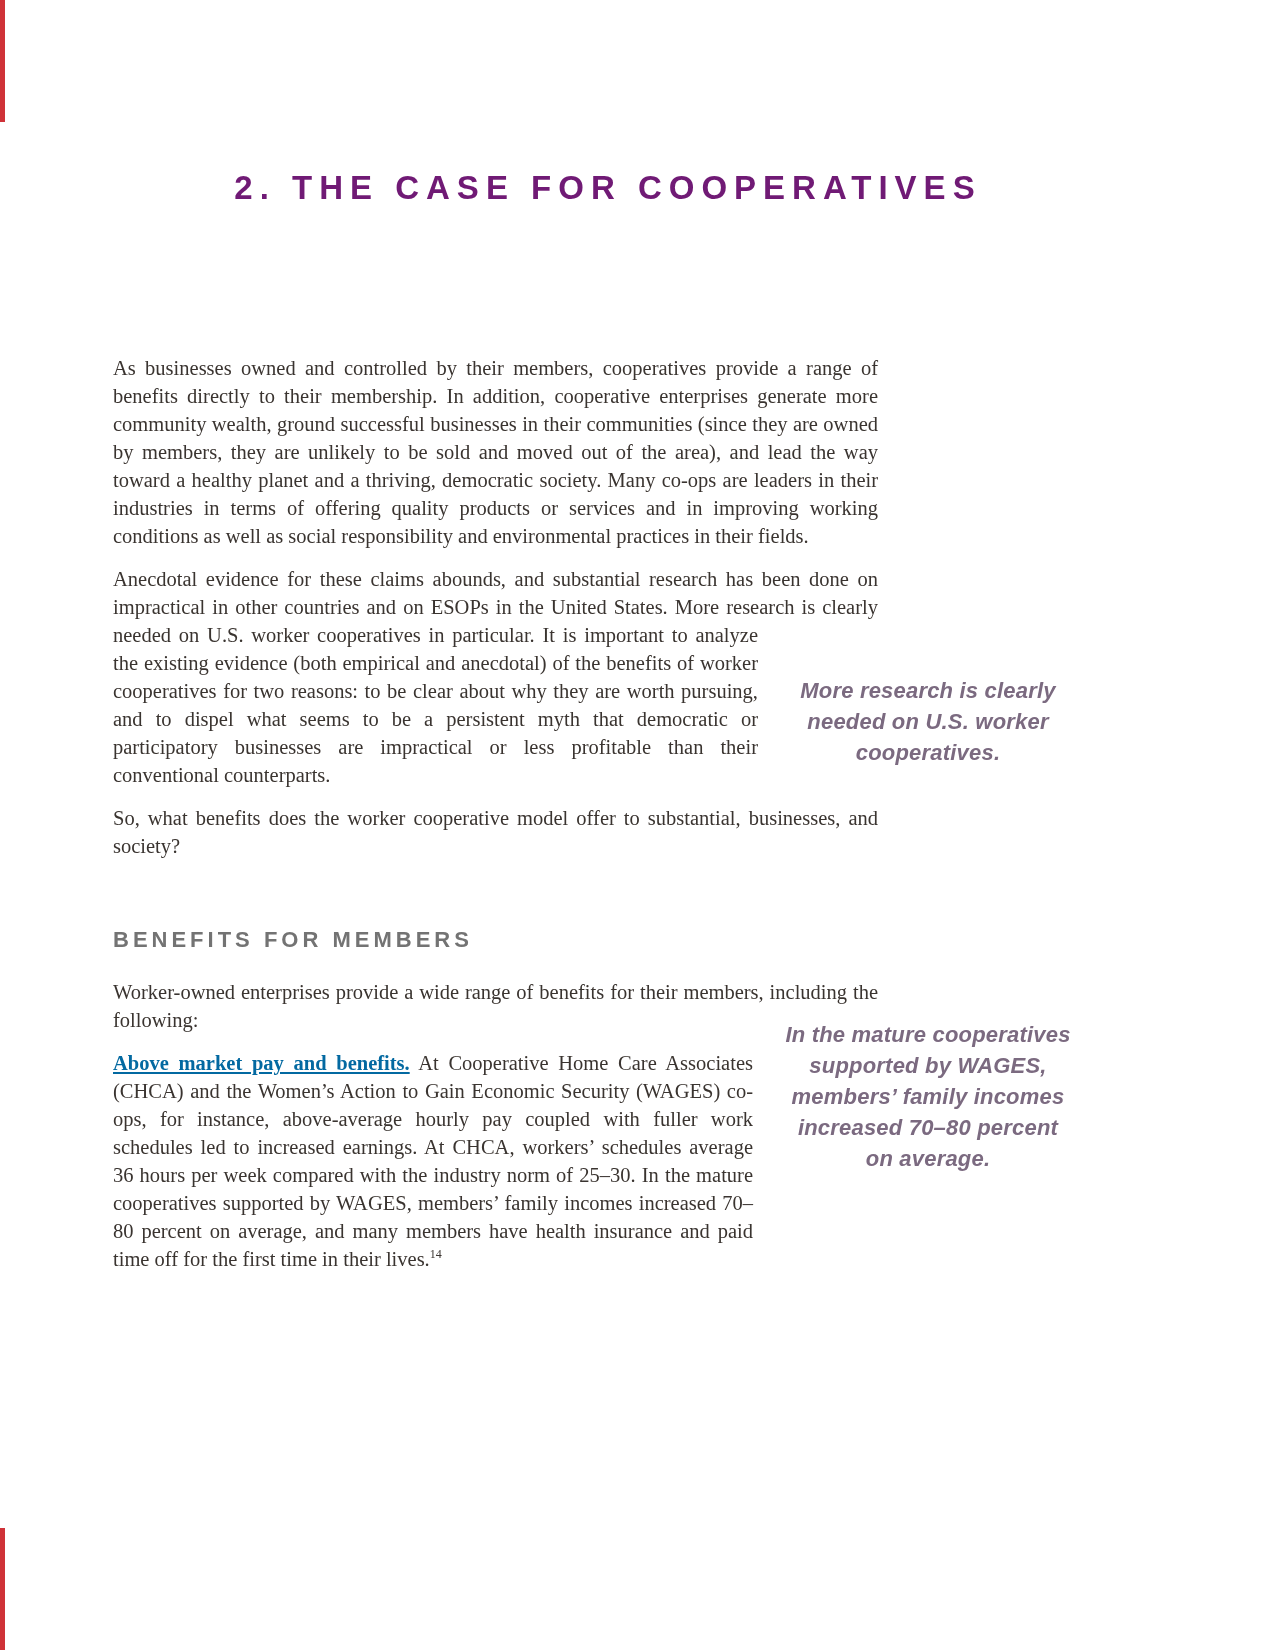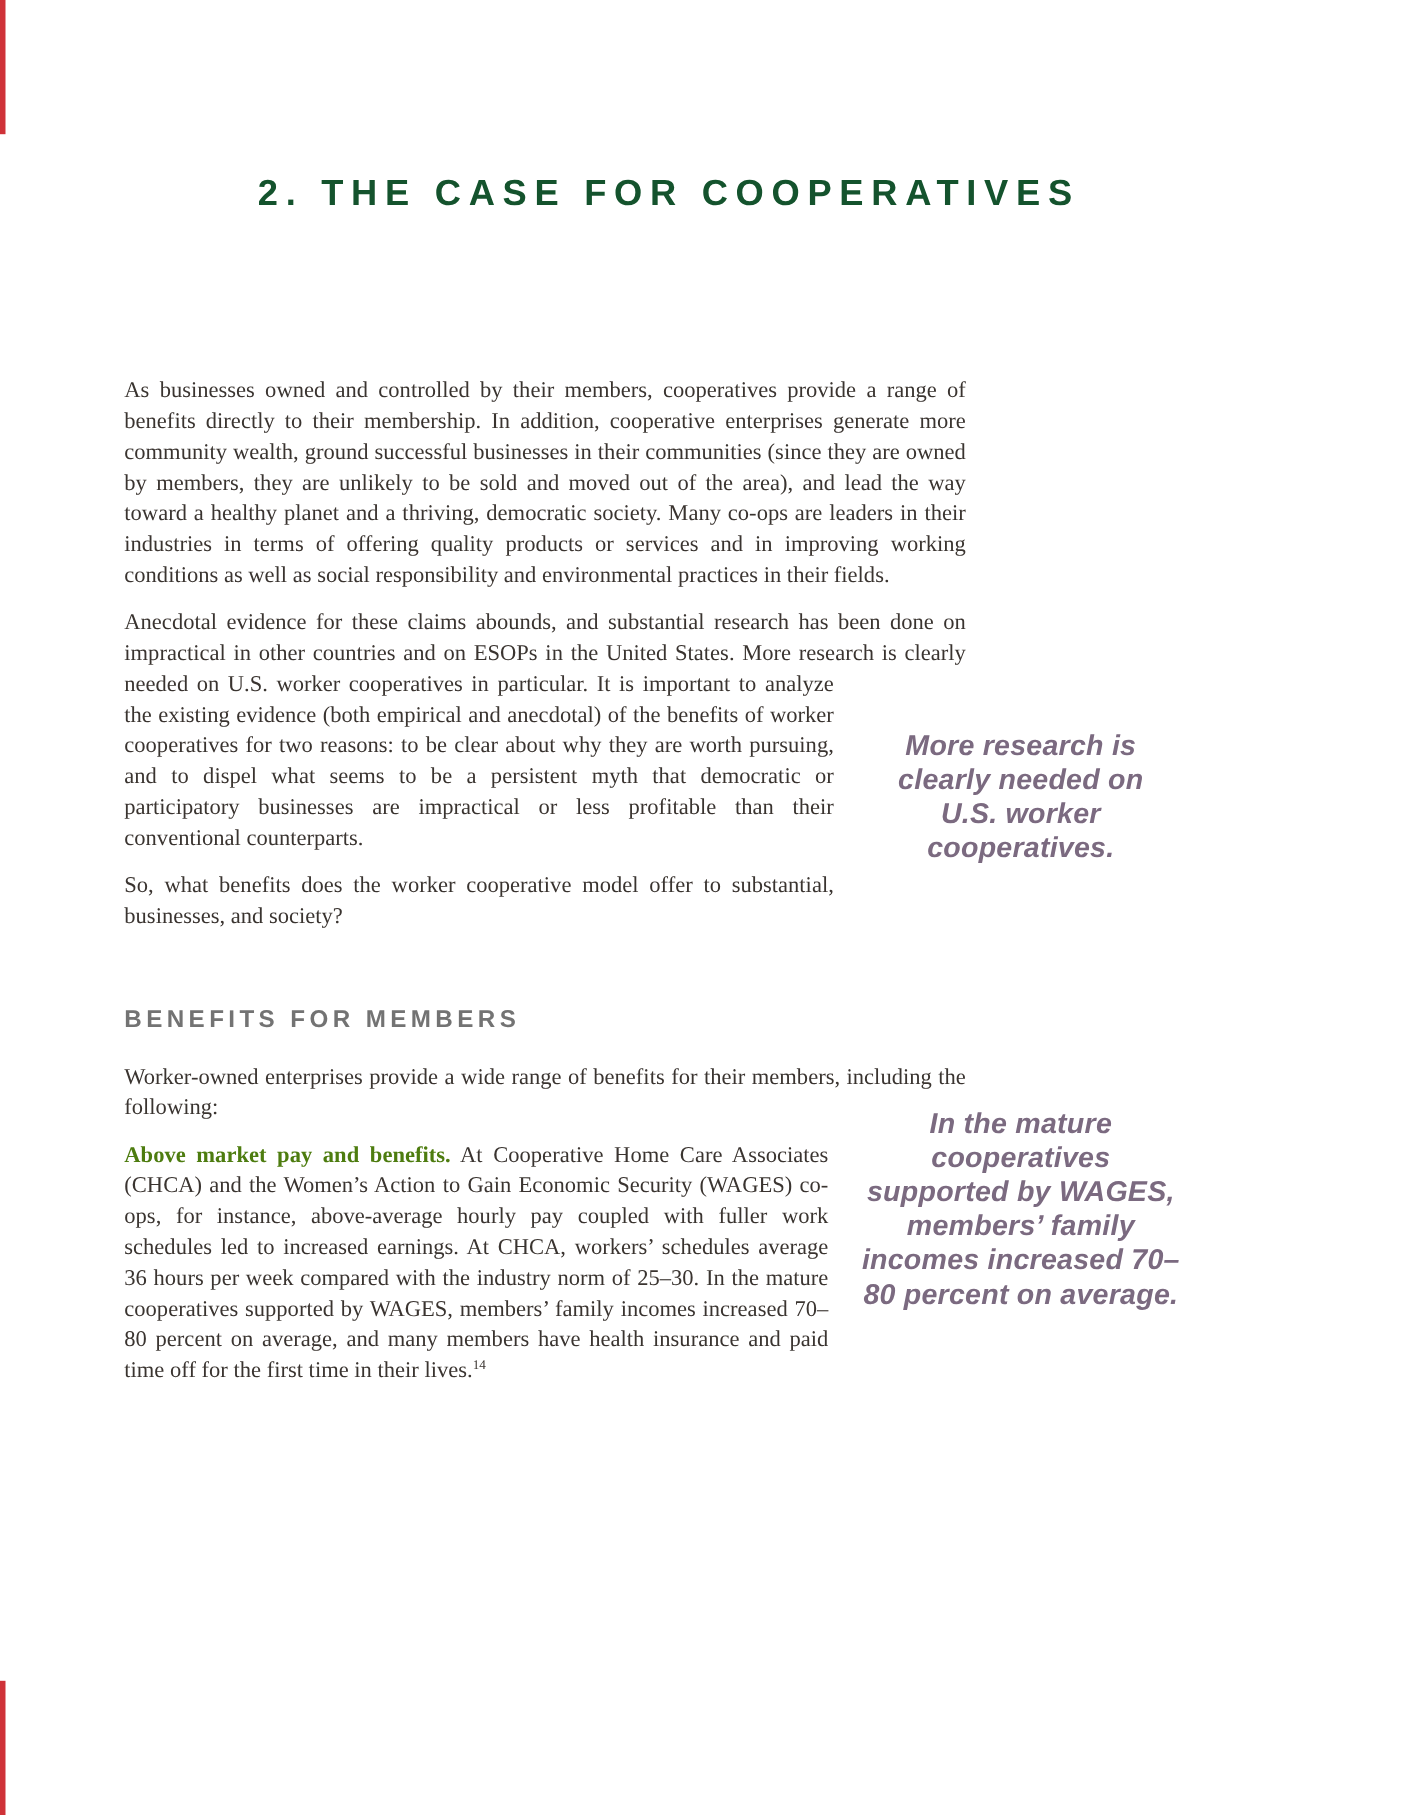--- a/index.html
+++ b/index.html
@@ -15,59 +15,59 @@
   .edge-top { top: 0; height: 122px; }
   .edge-bottom { top: 1528px; height: 122px; }
 
   .title-wrap {
     padding-top: 152px;
     margin-left: 143px;
     width: 930px;
     text-align: center;
   }
   .chapter-title {
-    margin: 4px;
+    margin: 17px;
     font-family: "Liberation Sans", sans-serif;
     font-weight: bold;
     font-size: 33px;
     letter-spacing: 7px;
-    color: #14532d;
+    color: #701a75;
   }
 
   .content {
     margin-left: 113px;
     margin-top: 147px;
     width: 765px;
     color: #3a3430;
     font-size: 20.5px;
     line-height: 28px;
     text-align: justify;
   }
   .body-p { margin: 0 0 15px 0; }
-  .lead { font-weight: bold; color: #4d7c0f; }
+  .lead { font-weight: bold; color: #0369a1; text-decoration: underline; }
   sup.fnote { font-size: 12px; line-height: 0; }
 
   .section-heading {
     margin: 66px 0 24px 0;
     font-family: "Liberation Sans", sans-serif;
     font-weight: bold;
     font-size: 22px;
     letter-spacing: 4px;
     color: #737373;
     text-align: left;
   }
 
   .pullquote {
     display: block;
     float: right;
     font-family: "Liberation Sans", sans-serif;
     font-style: italic;
     font-weight: bold;
     color: #7b6a80;
-    font-size: 26px;
+    font-size: 22px;
     line-height: 31px;
     letter-spacing: 0.2px;
     text-align: center;
   }
   .pq-inner { display: block; }
   .pq1 {
     width: 320px;
     margin: 0 -210px 10px 10px;
     padding-top: 54px;
   }

